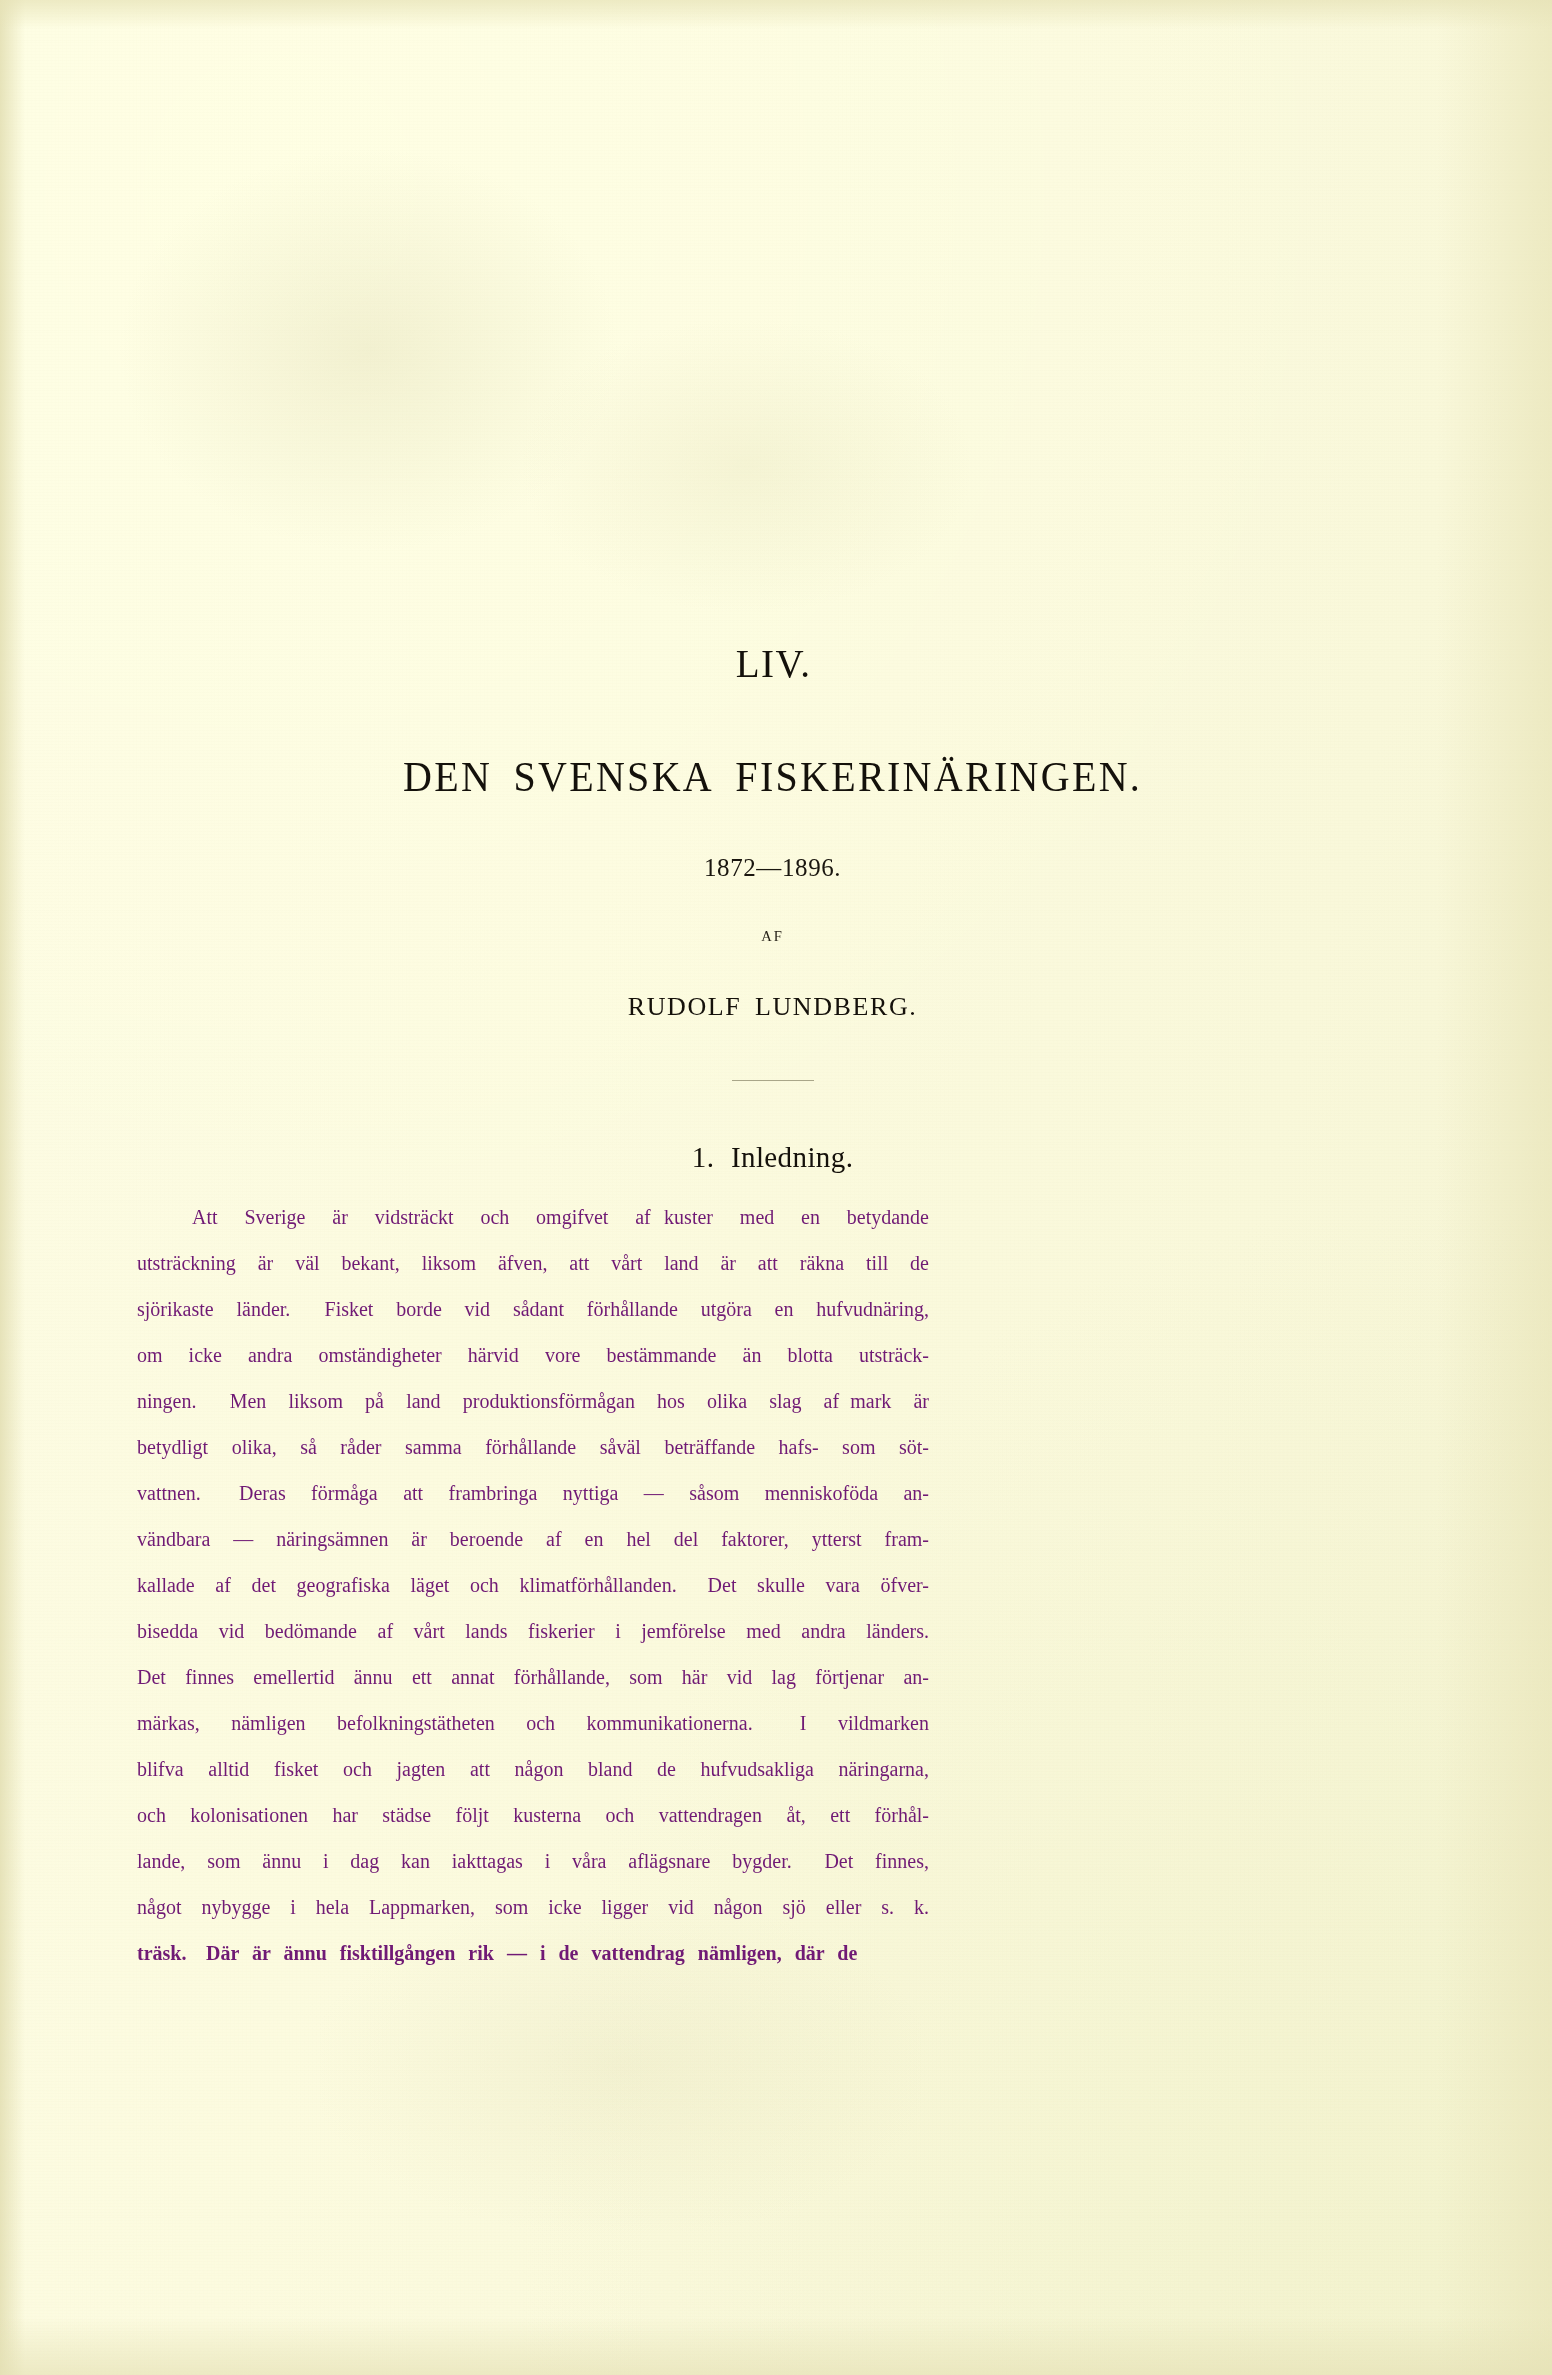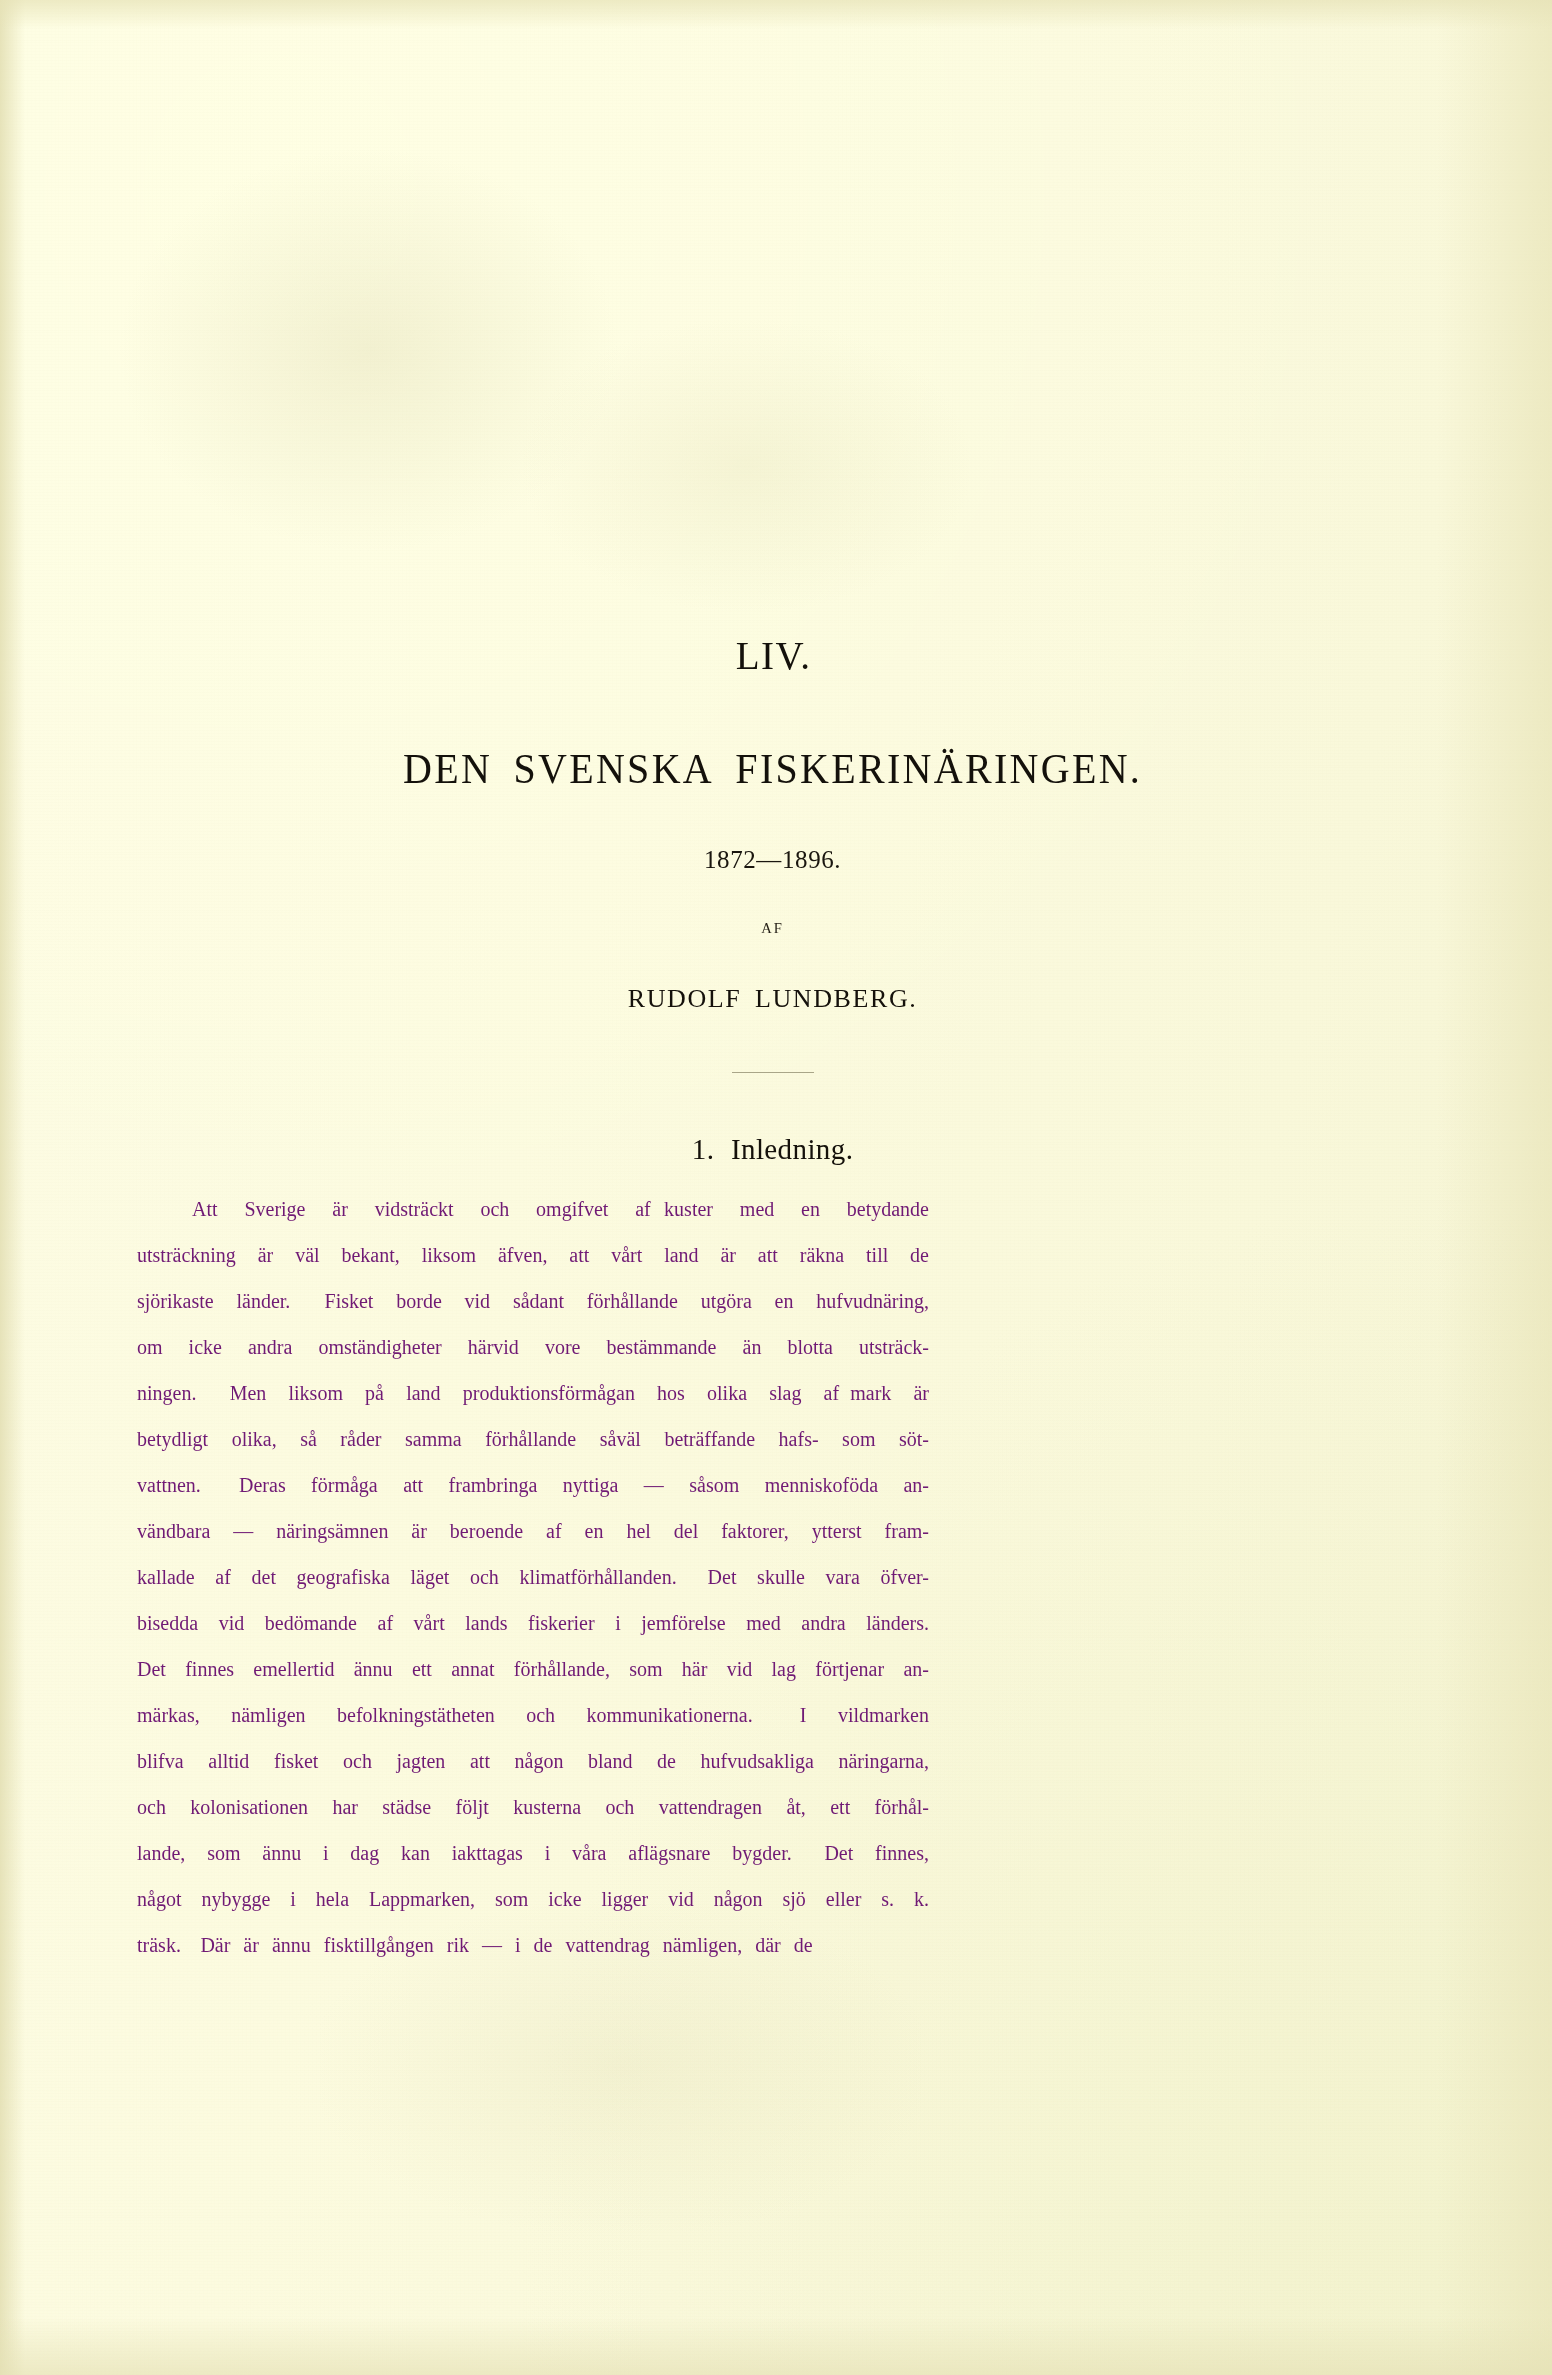--- a/index.html
+++ b/index.html
@@ -70,20 +70,21 @@
     position: absolute;
     left: 320px; top: 1902px; width: 602px; height: 330px;
     background: radial-gradient(ellipse at center, rgba(216,212,168,0.22) 0%, rgba(216,212,168,0) 74%);
   }
 
   
   #content {
     position: absolute;
     inset: 0;
     color: #16120c;
+    margin-top: 8px;
   }
 
   .chapter-number {
     position: absolute;
     left: 0; right: 0;
     top: 633px;
     text-align: center;
     font-size: 39px;
     letter-spacing: 1.5px;
     color: #14110b;
@@ -171,21 +172,21 @@
     word-spacing: 1.5px;
   }
   
   .tline {
     display: block;
     text-align: justify;
     text-align-last: justify;
     white-space: pre-wrap;
   }
   .tline.first { text-indent: 55px; }
-  .tline.final { text-align-last: left; }
+  .tline.final { text-align-last: left; font-weight: bold; }
 </style>
 </head>
 <body>
 
 <div id="page">
 
   <div id="paper-base"></div>
   <div id="paper-grain"></div>
   <div id="paper-blotch-a"></div>
   <div id="paper-blotch-b"></div>

